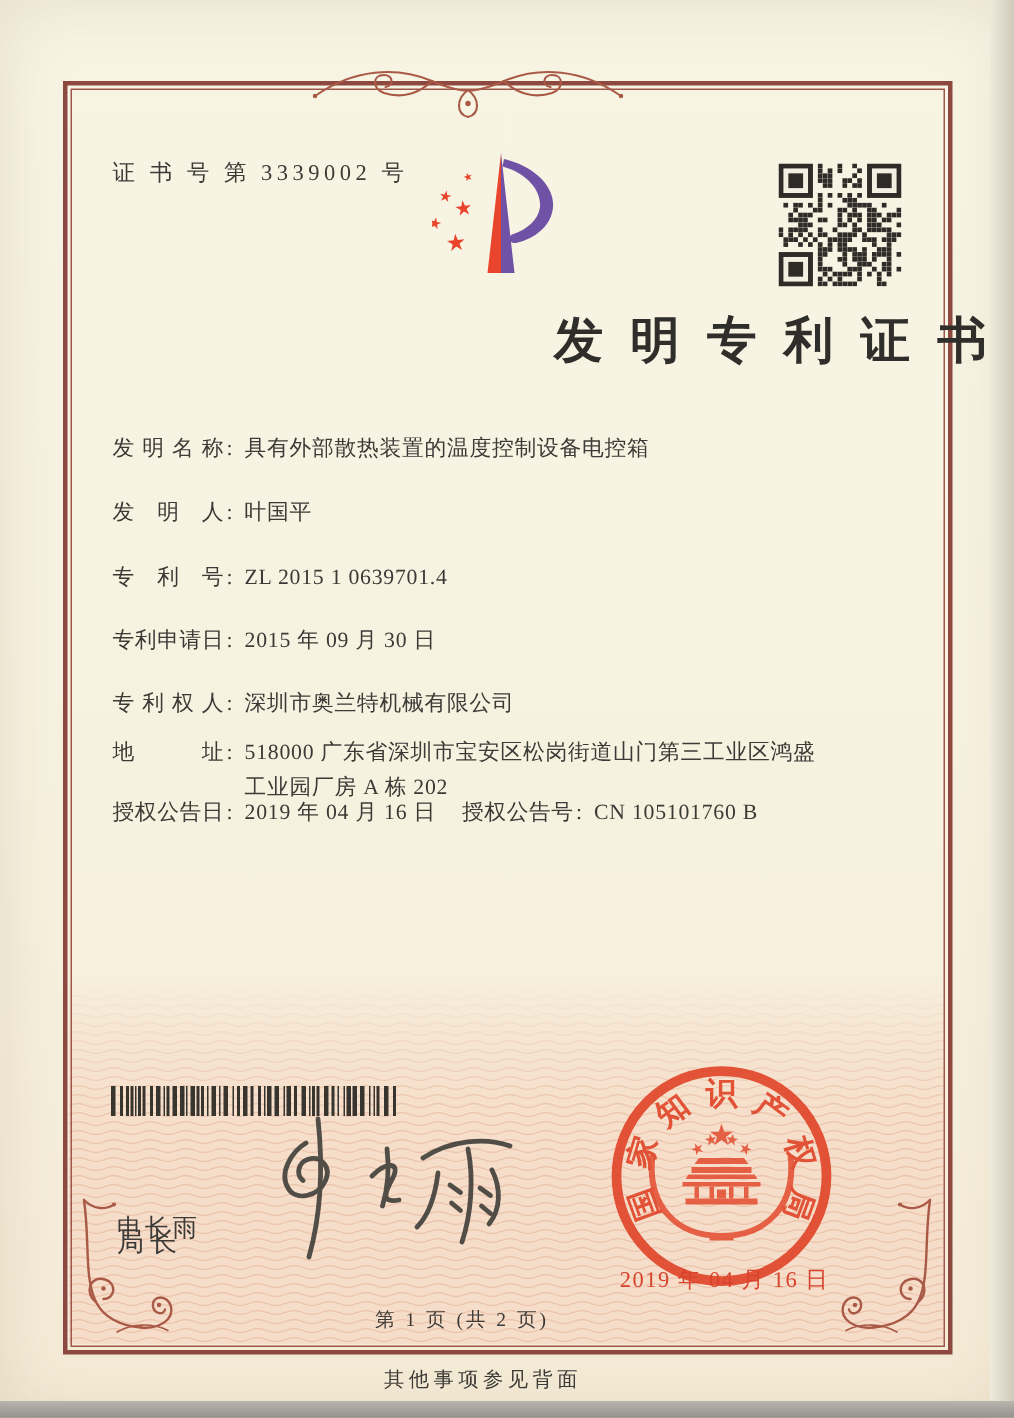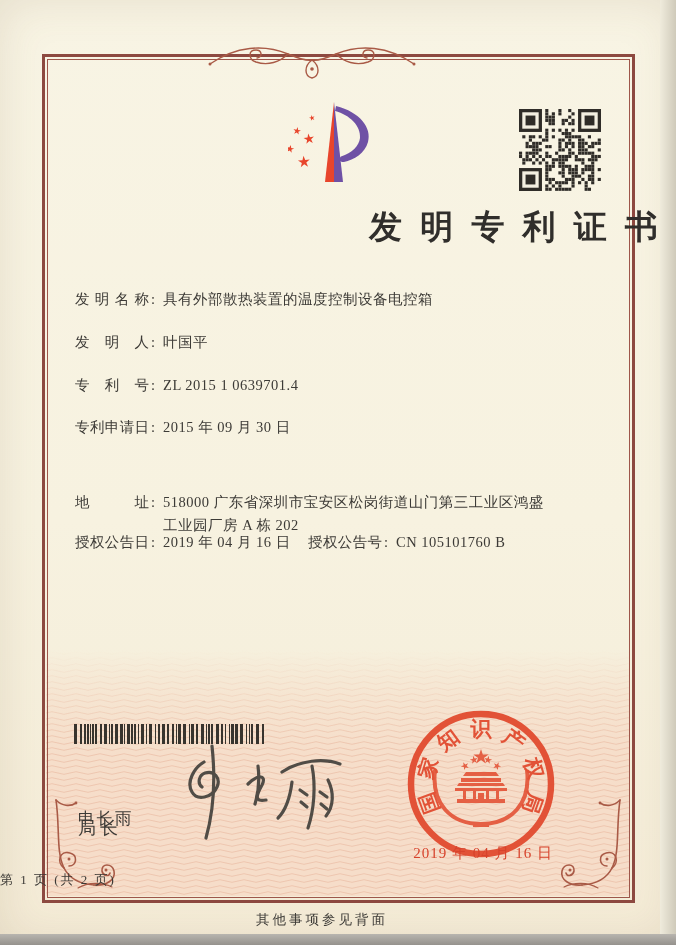--- a/index.html
+++ b/index.html
@@ -41,21 +41,21 @@
   .paras p{margin:0;text-indent:2.2em;}
   .barcode{position:absolute;left:74px;top:724px;width:192px;height:20px;}
   .director-title{position:absolute;left:78px;top:816px;font-size:18px;letter-spacing:4px;}
   .director-name{position:absolute;left:78px;top:808px;font-size:16.5px;letter-spacing:2px;}
   .signature{position:absolute;left:170px;top:740px;width:185px;height:105px;}
   .seal{position:absolute;left:397px;top:700px;width:168px;height:172px;opacity:.92;}
   .seal-char{font-size:21px;font-weight:bold;fill:var(--seal-red);
         font-family:"Liberation Serif","DejaVu Serif",serif;}
   .seal-date{position:absolute;left:397px;top:844px;width:172px;text-align:center;
         color:var(--date-red);font-size:15px;letter-spacing:1px;font-weight:500;z-index:3;}
-  .page-info{position:absolute;left:0;top:871px;width:616px;text-align:left;
+  .page-info{position:absolute;left:0;top:871px;width:616px;text-align:center;
         font-size:13px;letter-spacing:2px;z-index:3;}
   .back-note{position:absolute;left:0;top:911px;width:644px;text-align:center;
         font-size:13.5px;letter-spacing:3px;}
   .ornament-top{position:absolute;left:206px;top:34px;width:212px;height:48px;}
   .corner{position:absolute;width:80px;height:100px;top:794px;}
   .corner.left{left:48px;}
   .corner.right{left:548px;transform:scaleX(-1);}
 </style>
 </head>
 <body>
@@ -148,20 +148,21 @@
       <path d="M8,6 C14,12 22,13 28,9"></path>
       <path d="M30,94 C40,88 54,88 64,93" stroke-width="1.1"></path>
     </g>
     <g fill="#a95a46">
         <circle cx="21" cy="65" r="1.5"></circle>
         <circle cx="58" cy="76" r="1.5"></circle>
         <circle cx="28" cy="9" r="1.4"></circle>
       </g>
   </svg>
 
+  <div class="cert-no">证 书 号 第 3339002 号</div>
 
   <svg class="logo" viewBox="0 0 86 92">
     <defs>
       <path id="star5" d="M0 -10 L2.25 -3.09 L9.51 -3.09 L3.63 1.18 L5.88 8.09 L0 3.82 L-5.88 8.09 L-3.63 1.18 L-9.51 -3.09 L-2.25 -3.09 Z"></path>
     </defs>
     <path d="M48,8 C72,14 84,30 80,44 C77,55 66,62 56,64 C52,64.5 50,61 53,58.5 C64,55 71,48 72,40 C73,28 62,17 47,13 Z" fill="#6f51a5"></path>
     <path d="M46,4 L37,84 L46,84 Z" fill="#e8452c"></path>
     <path d="M46,4 L46,84 L55,84 Z" fill="#6f51a5"></path>
     <g fill="#e8452c">
       <use href="#star5" transform="translate(24,20) scale(0.30) rotate(-15)"></use>
@@ -403,20 +404,23 @@
   </div>
   <div class="field-row" style="top:331px">
     <span class="flabel">发明人</span><span class="fcolon">:</span><span class="fvalue">叶国平</span>
   </div>
   <div class="field-row" style="top:374px">
     <span class="flabel">专利号</span><span class="fcolon">:</span><span class="fvalue">ZL 2015 1 0639701.4</span>
   </div>
   <div class="field-row" style="top:416px">
     <span class="flabel">专利申请日</span><span class="fcolon">:</span><span class="fvalue">2015 年 09 月 30 日</span>
   </div>
+  <div class="field-row" style="top:458px">
+    <span class="flabel">专利权人</span><span class="fcolon">:</span><span class="fvalue">深圳市奥兰特机械有限公司</span>
+  </div>
   <div class="field-row" style="top:491px">
     <span class="flabel" style="vertical-align:top;line-height:23px">地址</span><span class="fcolon" style="vertical-align:top;line-height:23px">:</span><span class="fvalue wrap">518000 广东省深圳市宝安区松岗街道山门第三工业区鸿盛工业园厂房 A 栋 202</span>
   </div>
   <div class="field-row" style="top:531px">
     <span class="flabel">授权公告日</span><span class="fcolon">:</span><span class="fvalue">2019 年 04 月 16 日</span>
     <span class="pair2">
       <span class="flabel">授权公告号</span><span class="fcolon">:</span><span class="fvalue">CN 105101760 B</span>
     </span>
   </div>
 

